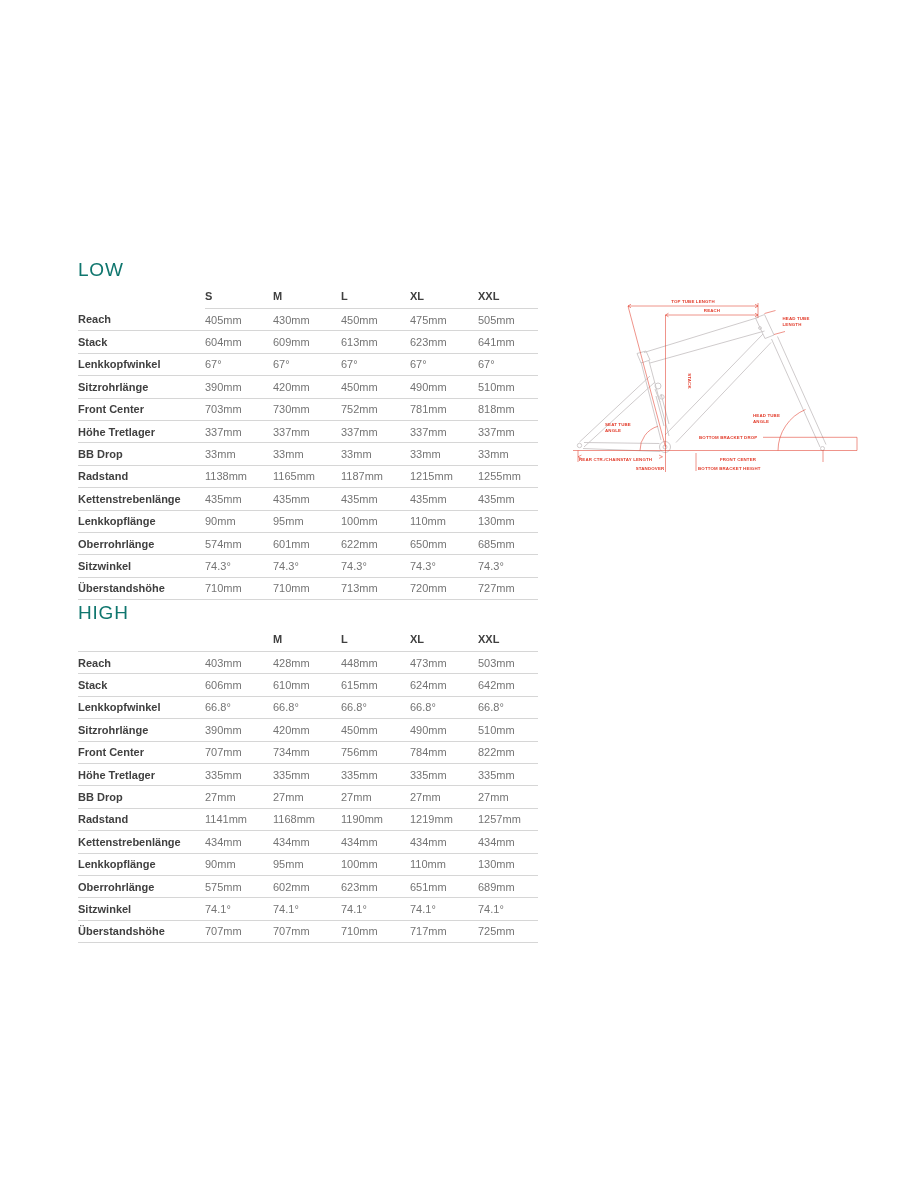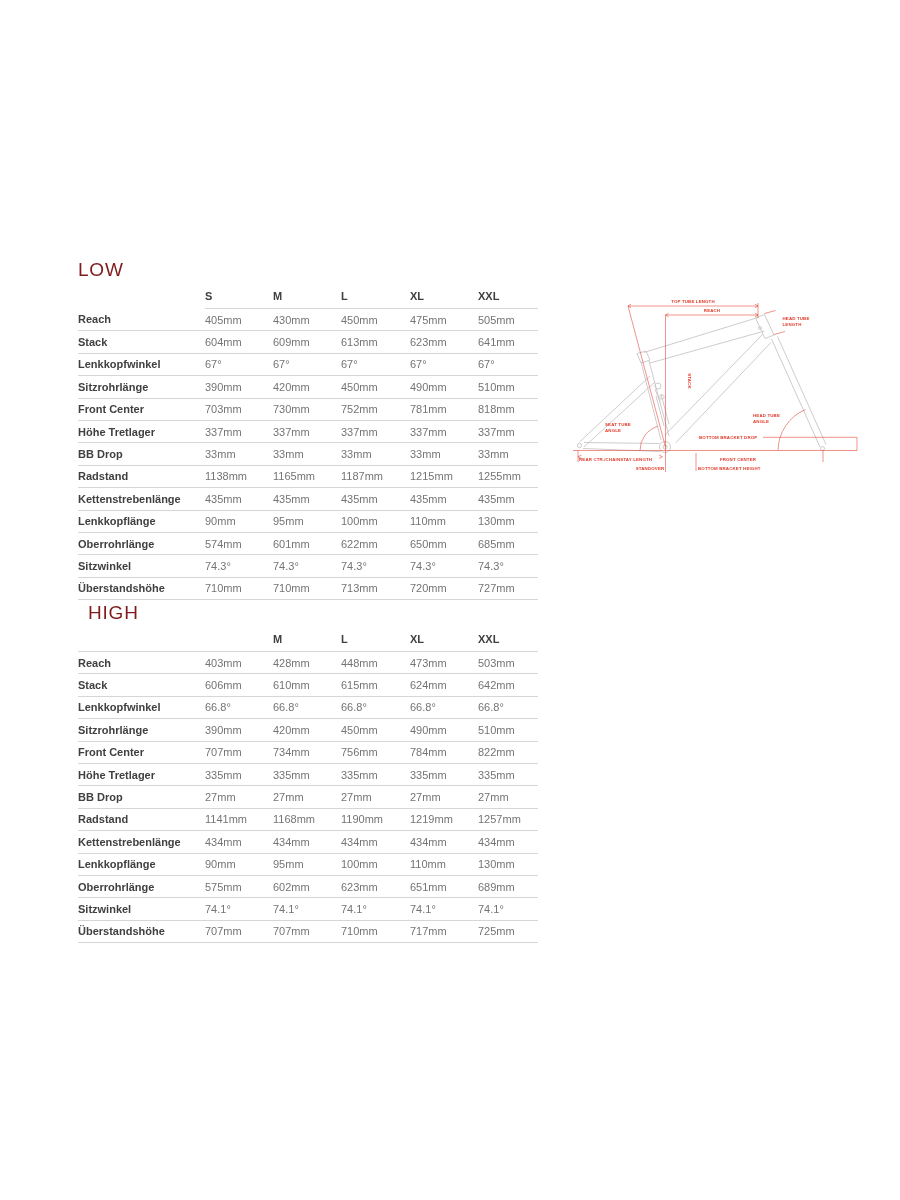--- a/index.html
+++ b/index.html
@@ -1,22 +1,22 @@
 <!DOCTYPE html>
 <html><head>
 <meta charset="utf-8">
 <style>
   html,body{margin:0;padding:0;background:#ffffff;}
   #page{position:relative;width:900px;height:1200px;background:#ffffff;overflow:hidden;
         font-family:"Liberation Sans",sans-serif;}
 
-  .section-title{position:absolute;font-size:19px;line-height:22px;color:#7f1d1d;
+  .section-title{position:absolute;font-size:19px;line-height:22px;color:#0f766e;
                  font-weight:400;letter-spacing:.8px;}
   #title-low{left:78px;top:259px;}
-  #title-high{left:88px;top:602px;}
+  #title-high{left:78px;top:602px;}
 
   table.geo-table{position:absolute;left:78px;width:460px;border-collapse:collapse;
                   table-layout:fixed;}
   #table-low{top:287px;}
   #table-high{top:630px;}
 
   .geo-table th,.geo-table td{text-align:left;padding:0;height:21.4px;
       border-bottom:1px solid #d6d6d6;vertical-align:middle;font-size:11px;}
   .geo-table thead th{font-weight:bold;color:#404040;height:15px;
       vertical-align:bottom;padding-bottom:6px;}

